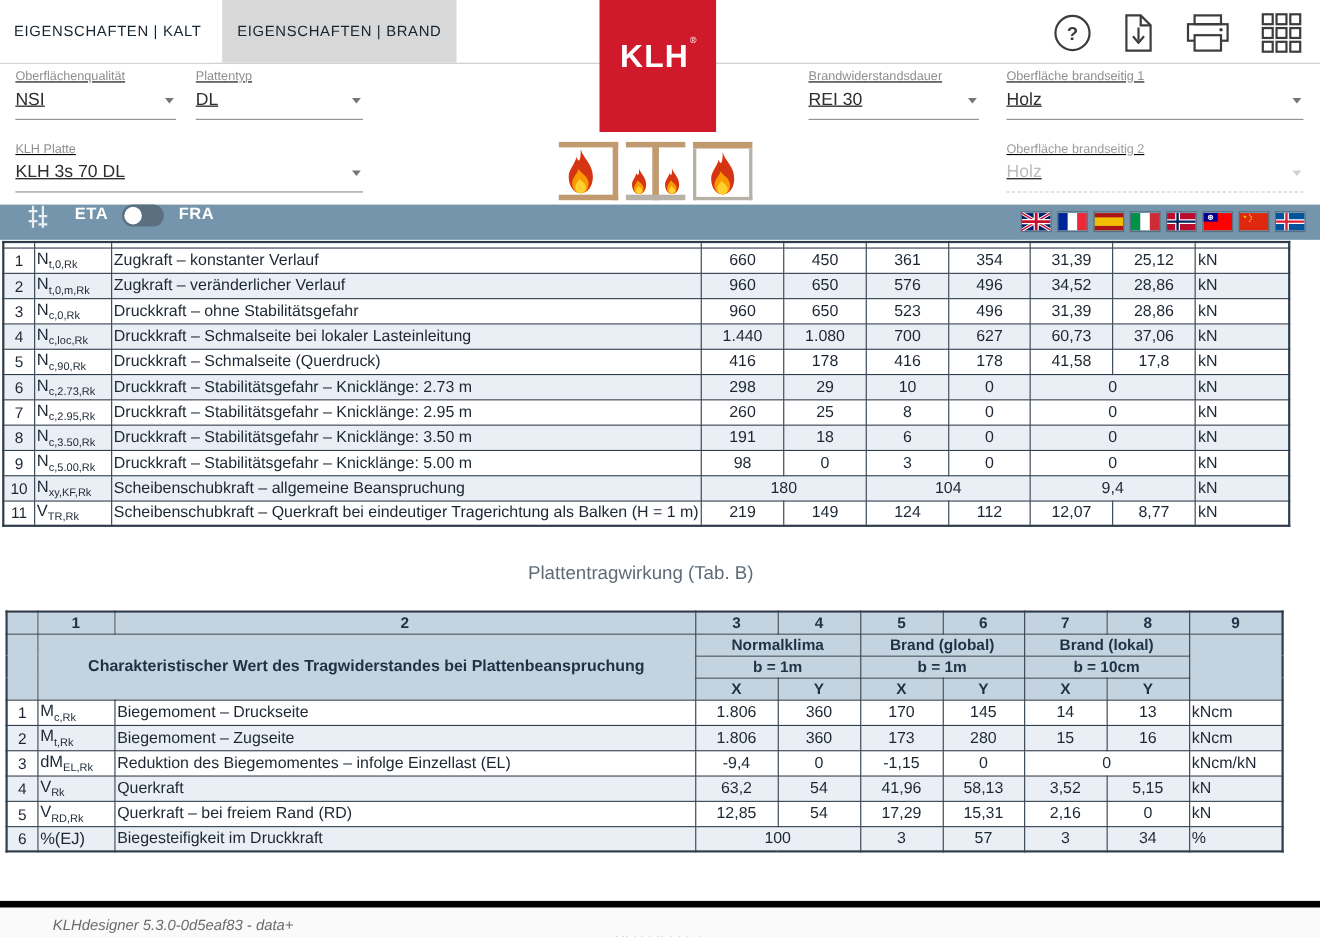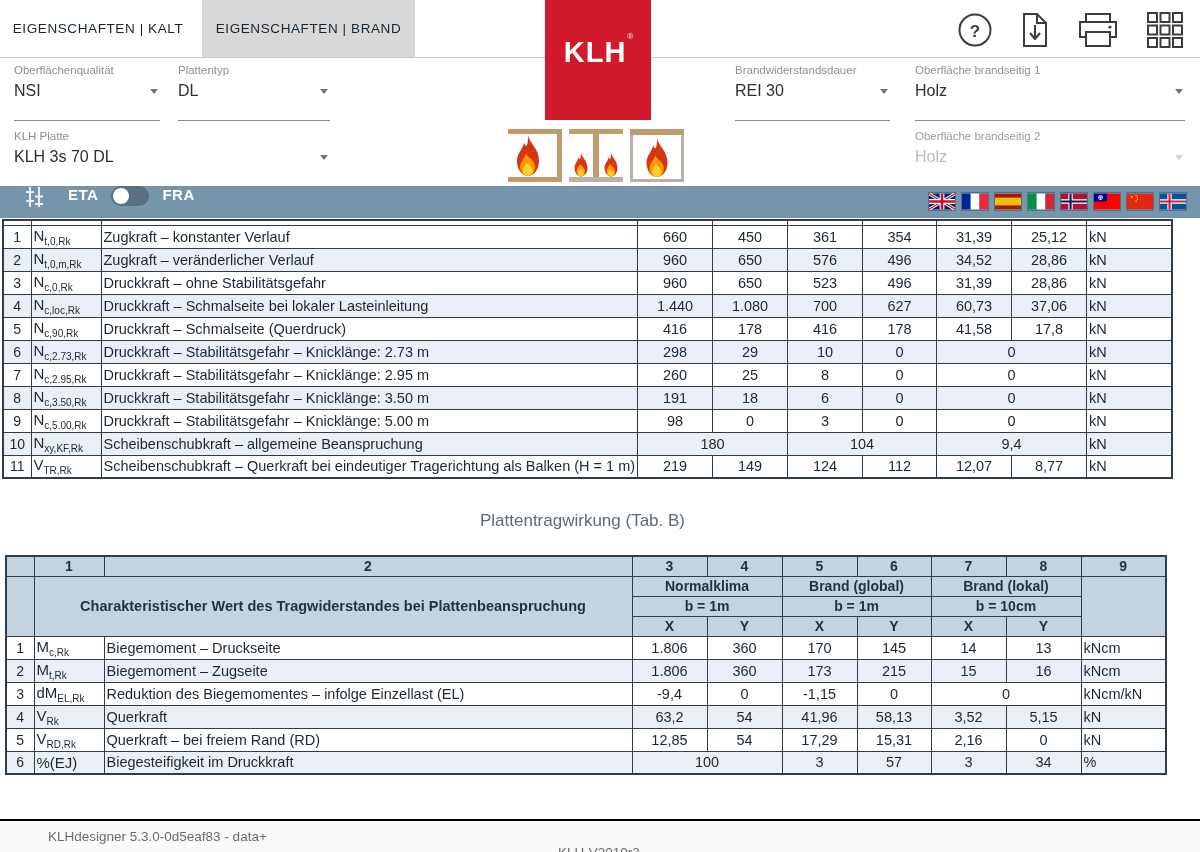--- a/index.html
+++ b/index.html
@@ -18,23 +18,23 @@
   .tab.t2{width:213px;margin-left:6px;background:#d8d8d8;}
   #topicons{position:absolute;right:16px;top:11px;display:flex;gap:27px;align-items:center;}
   #topicons svg{display:block;}
 
   
   #logo{position:absolute;left:545px;top:0;width:106px;height:120px;background:var(--red);display:flex;align-items:center;justify-content:center;padding-bottom:16px;z-index:5;}
   #logo .t{color:#fff;font-weight:bold;font-size:29px;letter-spacing:1px;}
   #logo .r{color:#fff;font-size:8px;vertical-align:top;position:relative;top:-16px;left:1px;}
 
   
-  .field{position:absolute;}
+  .field{position:absolute;text-decoration:underline;}
   .field .lbl{font-size:11.5px;color:var(--label);margin-bottom:6px;}
-  .field .val{font-size:16px;color:var(--value);padding-bottom:20px;border-bottom:1px solid #8a8a8a;position:relative;}
+  .field .val{font-size:16px;color:var(--value);padding-bottom:8px;border-bottom:1px solid #8a8a8a;position:relative;}
   .field .arrow{position:absolute;right:2px;top:7px;width:0;height:0;border-left:4.5px solid transparent;border-right:4.5px solid transparent;border-top:5px solid #757575;}
   .field.disabled .lbl{color:#9c9c9c;}
   .field.disabled .val{color:#bdbdbd;border-bottom:1px dashed #c6c6c6;}
   .field.disabled .arrow{border-top-color:#cfcfcf;}
 
   
   .fire{position:absolute;top:129px;width:54px;height:53px;}
   .fire .bar{position:absolute;background:#c19a6f;}
   .fire .bargrey{position:absolute;background:#b7b1a7;}
   .fire svg{position:absolute;}
@@ -58,21 +58,21 @@
   td.c-unit{padding-left:5px;}
   table.dtable tbody tr:nth-child(even){background:var(--rowalt);}
   #table1{position:absolute;left:0;top:219px;}
   #table1 thead td{height:5px;}
   #table2{position:absolute;left:3px;top:555px;}
   #table2 thead td{background:var(--headbg);font-weight:bold;text-align:center;color:#1e3246;height:20px;font-size:14px;}
   #table2 thead td.h-main{font-size:14.5px;margin-top:32px;}
   #title{position:absolute;left:0;top:511px;width:1165px;text-align:center;font-size:17px;color:#5f6b76;}
 
   
-  #footer{position:absolute;left:0;bottom:0;width:1200px;height:33px;background:#fafafa;border-top:2px solid #000000;}
+  #footer{position:absolute;left:0;bottom:0;width:1200px;height:33px;background:#fafafa;border-top:6px solid #000000;font-style:italic;}
   #footer span{position:absolute;top:8px;font-size:13.5px;color:#6b6b6b;}
   #footer .l{left:48px;} #footer .c{left:558px;margin-top:16px;}
 </style>
 </head>
 <body>
 
 <div id="page">
 
   <div id="topbar">
     <div class="tab t1">EIGENSCHAFTEN | KALT</div>
@@ -467,21 +467,21 @@
           <td class="c-val">13</td>
           <td class="c-unit">kNcm</td>
         </tr>
         <tr>
           <td class="c-num">2</td>
           <td class="c-sym"><span>M</span><sub>t,Rk</sub></td>
           <td class="c-desc">Biegemoment – Zugseite</td>
           <td class="c-val">1.806</td>
           <td class="c-val">360</td>
           <td class="c-val">173</td>
-          <td class="c-val">215</td>
+          <td class="c-val">280</td>
           <td class="c-val">15</td>
           <td class="c-val">16</td>
           <td class="c-unit">kNcm</td>
         </tr>
         <tr>
           <td class="c-num">3</td>
           <td class="c-sym"><span>dM</span><sub>EL,Rk</sub></td>
           <td class="c-desc">Reduktion des Biegemomentes – infolge Einzellast (EL)</td>
           <td class="c-val">-9,4</td>
           <td class="c-val">0</td>

